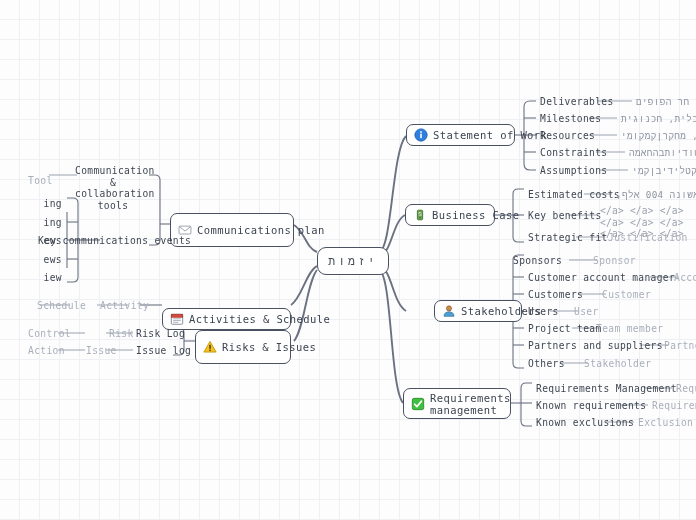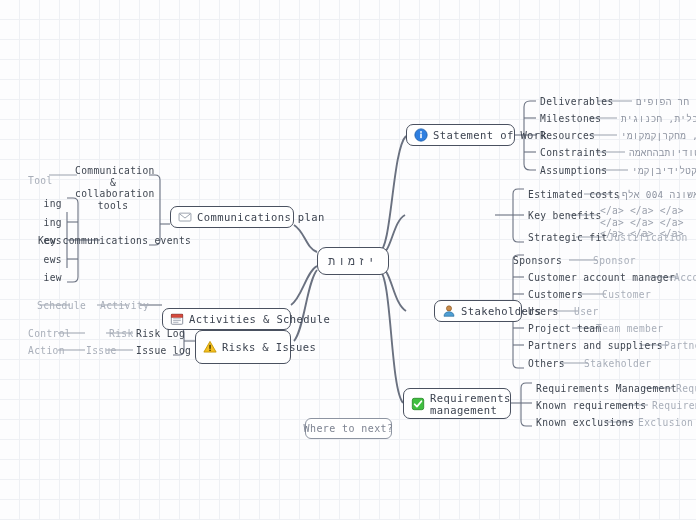--- a/index.html
+++ b/index.html
@@ -168,43 +168,48 @@
     <path class="thin" d="M106,333 L133,333"></path>
     <path class="thin" d="M106,350 L133,350"></path>
     <path class="thin" d="M58,333 L85,333"></path>
     <path class="thin" d="M58,350 L85,350"></path>
   </svg>
 
   <div class="node center" style="left:317px;top:247px;width:72px;height:28px;">
     <span class="ttl">יזמות</span>
   </div>
 
-  <div class="node plain" style="left:305px;top:418px;width:87px;height:21px;justify-content:center;">
-    <span class="ttl">Where to next?</span>
-  </div>
 
   <div class="node" style="left:406px;top:124px;width:109px;height:22px;">
     <svg class="ico" viewBox="0 0 16 16">
       <circle cx="8" cy="8" r="7" fill="#2f7fe0" stroke="#1c5fae" stroke-width="1"></circle>
       <rect x="7.1" y="6.4" width="1.8" height="5.2" fill="#fff"></rect>
       <rect x="7.1" y="3.6" width="1.8" height="1.9" fill="#fff"></rect>
     </svg>
     <span class="ttl">Statement of Work</span>
   </div>
   <div class="lbl" style="left:540px;top:96px;">Deliverables</div>
   <div class="lbl heb" style="left:636px;top:96px;">חר הפופים</div>
   <div class="lbl" style="left:540px;top:113px;">Milestones</div>
   <div class="lbl heb" style="left:621px;top:113px;">פוק, כלכלית, חכנוגית</div>
   <div class="lbl" style="left:540px;top:130px;">Resources</div>
   <div class="lbl heb" style="left:621px;top:130px;">עודדין, מחקרןקמקומי</div>
   <div class="lbl" style="left:540px;top:147px;">Constraints</div>
   <div class="lbl heb" style="left:629px;top:147px;">מחקמסטודיותבהחאמה</div>
   <div class="lbl" style="left:540px;top:165px;">Assumptions</div>
   <div class="lbl heb" style="left:632px;top:165px;">כלהמדויקטלידיבןקמי</div>
 
+  <div class="node" style="left:405px;top:204px;width:90px;height:22px;">
+    <svg class="ico" viewBox="0 0 16 16">
+      <rect x="5" y="2.5" width="6" height="11" rx="1.2" fill="#6aa84f" stroke="#3d6b29" stroke-width="1"></rect>
+      <path d="M8 4.1 v7.8" stroke="#2c4d1d" stroke-width="1.1"></path>
+      <path d="M9.6 5.6 c-0.4,-0.9 -3,-0.9 -3,0.3 c0,1.2 3,0.8 3,2.1 c0,1.2 -2.6,1.2 -3,0.3" fill="none" stroke="#eaf5e2" stroke-width="1"></path>
+    </svg>
+    <span class="ttl">Business Case</span>
+  </div>
   <div class="lbl" style="left:528px;top:189px;">Estimated costs</div>
   <div class="lbl heb" style="left:616px;top:189px;">עלוחראשונה 400 אלף,</div>
   <div class="lbl" style="left:528px;top:210px;">Key benefits</div>
   <div class="lbl tags" style="left:600px;top:205px;width:96px;">&lt;/a&gt; &lt;/a&gt; &lt;/a&gt; &lt;/a&gt; &lt;/a&gt; &lt;/a&gt; &lt;/a&gt; &lt;/a&gt; &lt;/a&gt;</div>
   <div class="lbl" style="left:528px;top:232px;">Strategic fit</div>
   <div class="lbl dim" style="left:608px;top:232px;">Justification</div>
 
   <div class="node" style="left:406px;top:300px;width:88px;height:22px;margin-left:28px;">
     <svg class="ico" viewBox="0 0 16 16">
       <circle cx="8" cy="5" r="2.9" fill="#c98b4b" stroke="#8b5c2a" stroke-width=".8"></circle>
@@ -234,21 +239,21 @@
     </svg>
     <span class="ttl two" style="width:76px;">Requirements management</span>
   </div>
   <div class="lbl" style="left:536px;top:383px;">Requirements Management</div>
   <div class="lbl dim" style="left:676px;top:383px;">Requirement</div>
   <div class="lbl" style="left:536px;top:400px;">Known requirements</div>
   <div class="lbl dim" style="left:652px;top:400px;">Requirement</div>
   <div class="lbl" style="left:536px;top:417px;">Known exclusions</div>
   <div class="lbl dim" style="left:638px;top:417px;">Exclusion</div>
 
-  <div class="node" style="left:170px;top:206px;width:124px;height:22px;align-items:center;">
+  <div class="node" style="left:170px;top:213px;width:124px;height:34px;align-items:center;">
     <svg class="ico" viewBox="0 0 16 16">
       <rect x="1.2" y="3.6" width="13.6" height="9" rx="1" fill="#ffffff" stroke="#9aa1ad" stroke-width="1.1"></rect>
       <path d="M1.6 4.2 L8 9.2 L14.4 4.2" fill="none" stroke="#9aa1ad" stroke-width="1.1"></path>
     </svg>
     <span class="ttl">Communications plan</span>
   </div>
   <div class="lbl wrapc" style="left:75px;top:165px;width:76px;">Communication &amp; collaboration tools</div>
   <div class="lbl dim" style="left:28px;top:175px;">Tool</div>
   <div class="lbl" style="left:38px;top:235px;">Key communications events</div>
   <div class="lbl right" style="left:0px;top:198px;width:62px;">ing</div>

